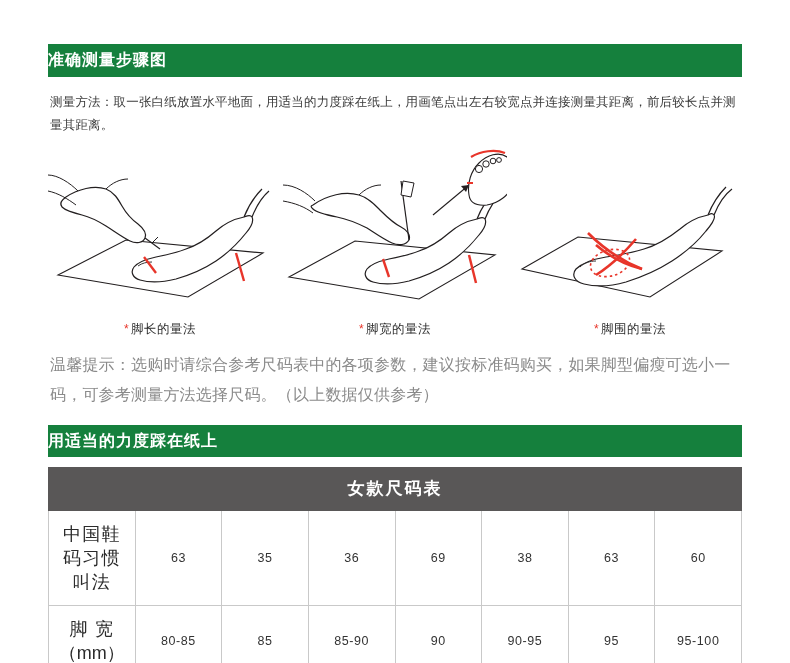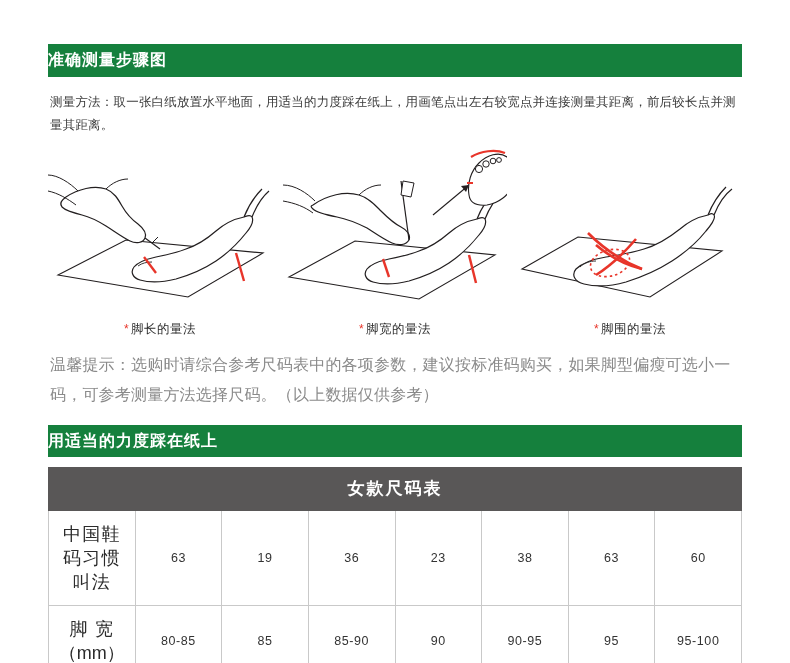--- a/index.html
+++ b/index.html
@@ -241,23 +241,23 @@
   <div class="table-wrap">
     <table>
       <tbody>
           <tr class="tbl-title">
         <td colspan="8">女款尺码表</td>
       </tr>
 
       <tr>
         <td class="rowhead col-head"><span>中国鞋码习惯叫法</span></td>
         <td>63</td>
-        <td>19</td>
+        <td>35</td>
         <td>36</td>
-        <td>23</td>
+        <td>69</td>
         <td>38</td>
         <td>63</td>
         <td>60</td>
       </tr>
 
 
       <tr>
         <td class="rowhead col-head"><span>脚 宽</span><span class="unit">（mm）</span></td>
         <td>80-85</td>
         <td>85</td>

